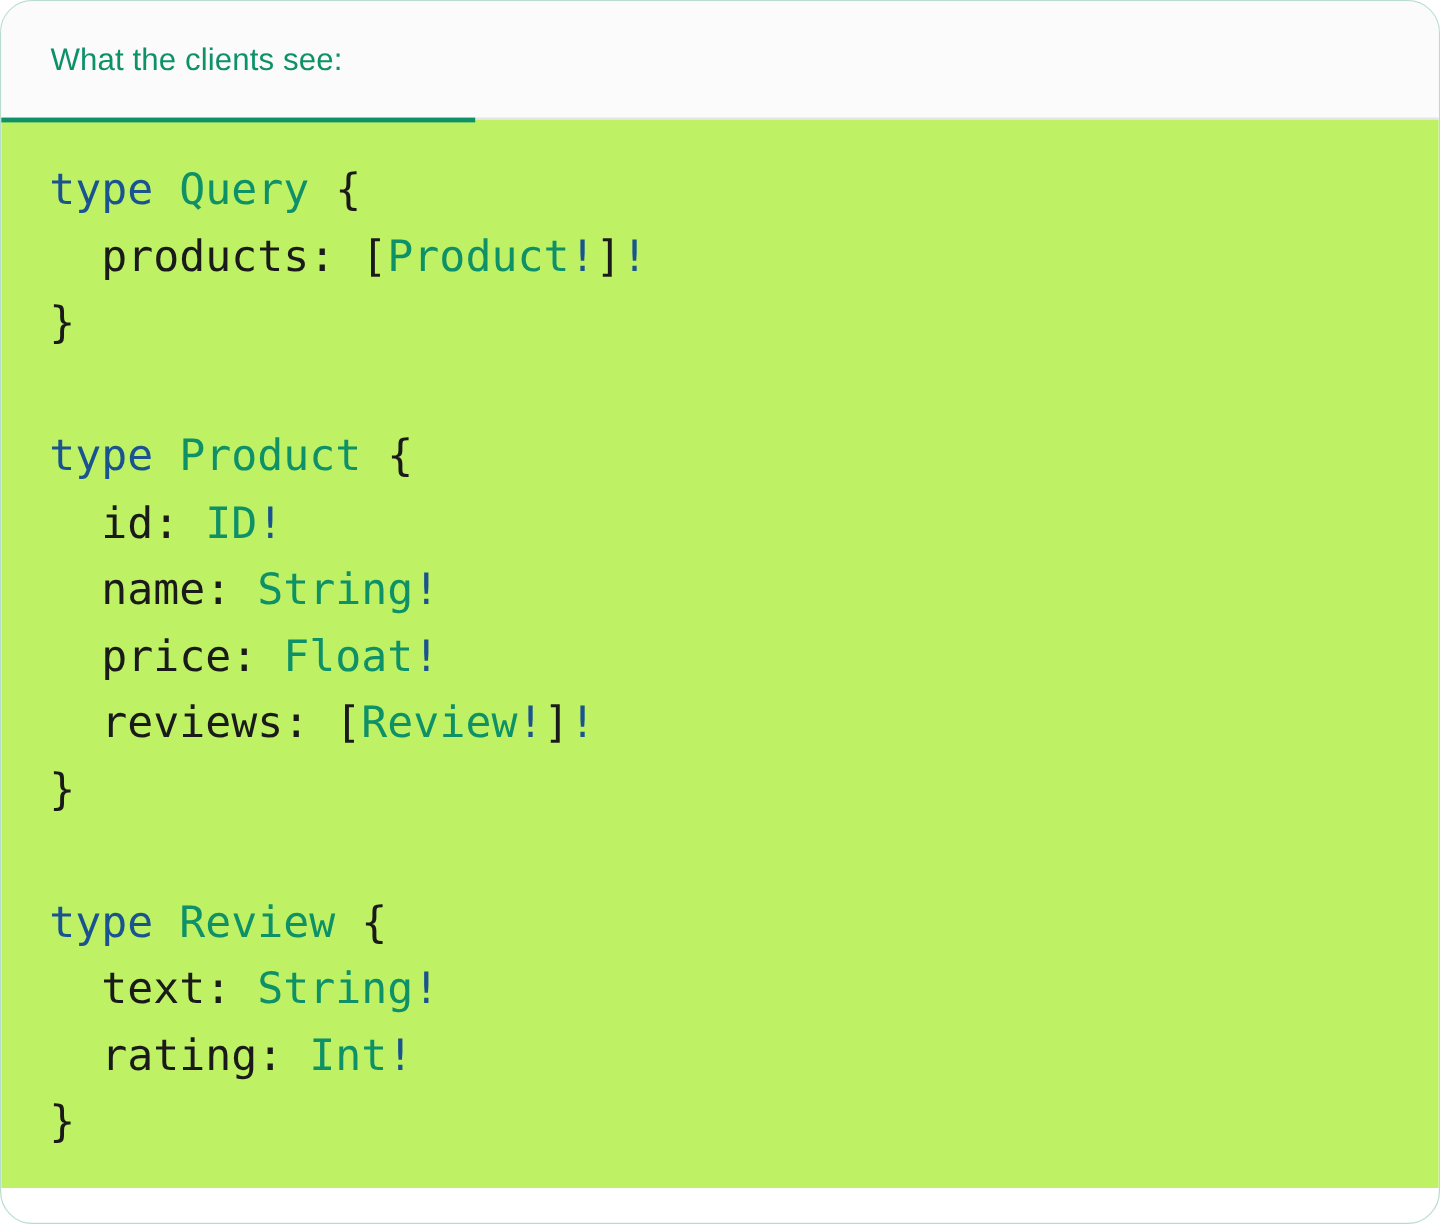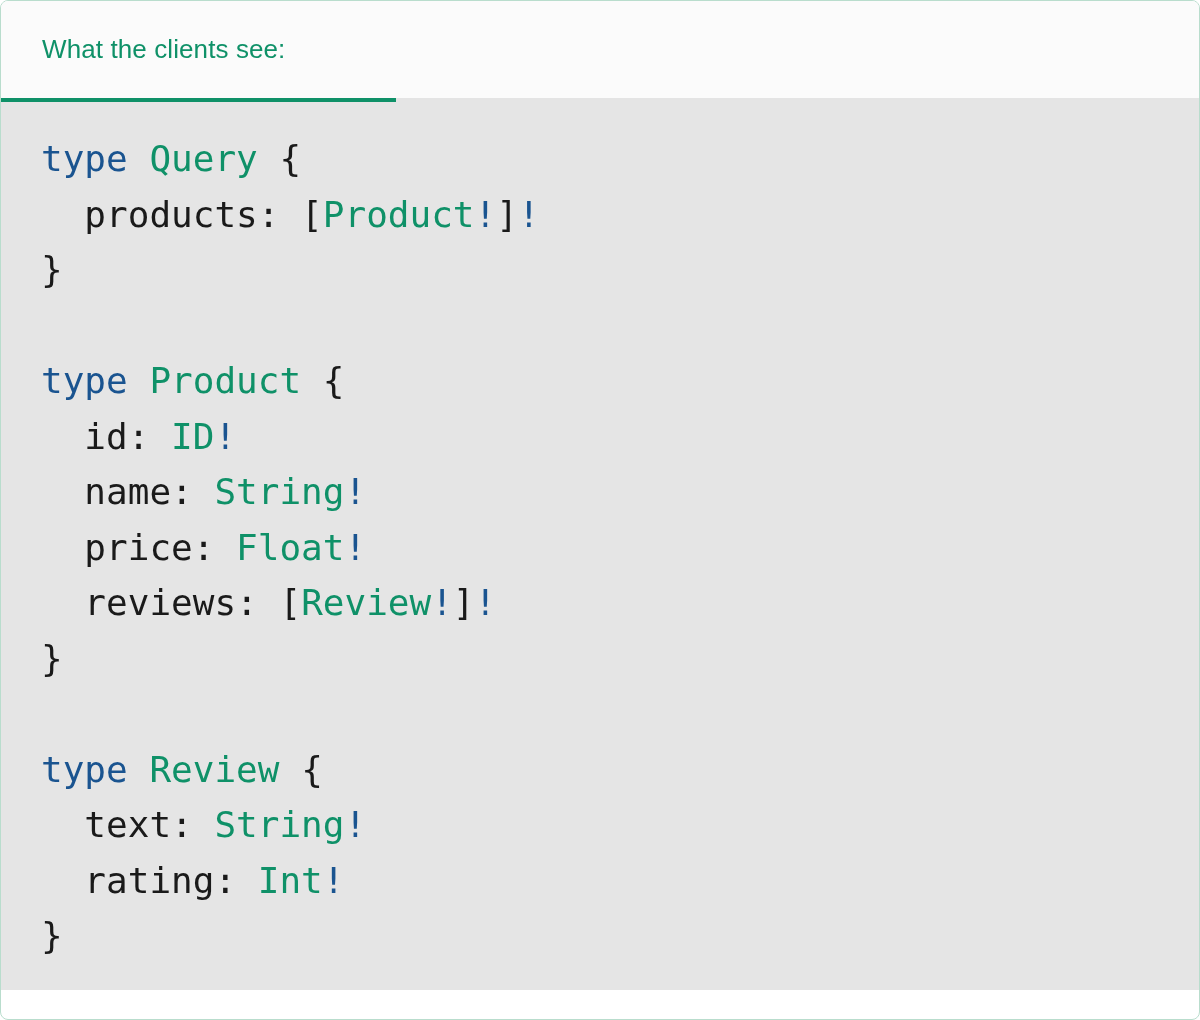--- a/index.html
+++ b/index.html
@@ -18,21 +18,21 @@
   
   .card {
     position: absolute;
     left: 0;
     top: 0;
     width: 1200px;
     height: 1020px;
     box-sizing: border-box;
     background: #ffffff;
     border: 1px solid #b9ddcd;
-    border-radius: 8px;
+    border-radius: 27px;
     overflow: hidden;
   }
 
   
   .tabbar {
     position: relative;
     height: 97px;
     background: #fbfbfb;
     border-bottom: 2px solid #e4e4e4;
     box-sizing: content-box;
@@ -63,21 +63,21 @@
     top: 97px;
     width: 395px;
     height: 4px;
     background: #0f9168;
     z-index: 2;
   }
 
   
   .code-pane {
     position: relative;
-    background: #e5e5e5;
+    background: #bef264;
     padding: 31px 0 0 40px;
     height: 890px;
     box-sizing: border-box;
   }
   .code {
     font-family: "DejaVu Sans Mono", monospace;
     font-size: 36px;
     line-height: 55.5px;
     white-space: pre;
     margin: 0;

